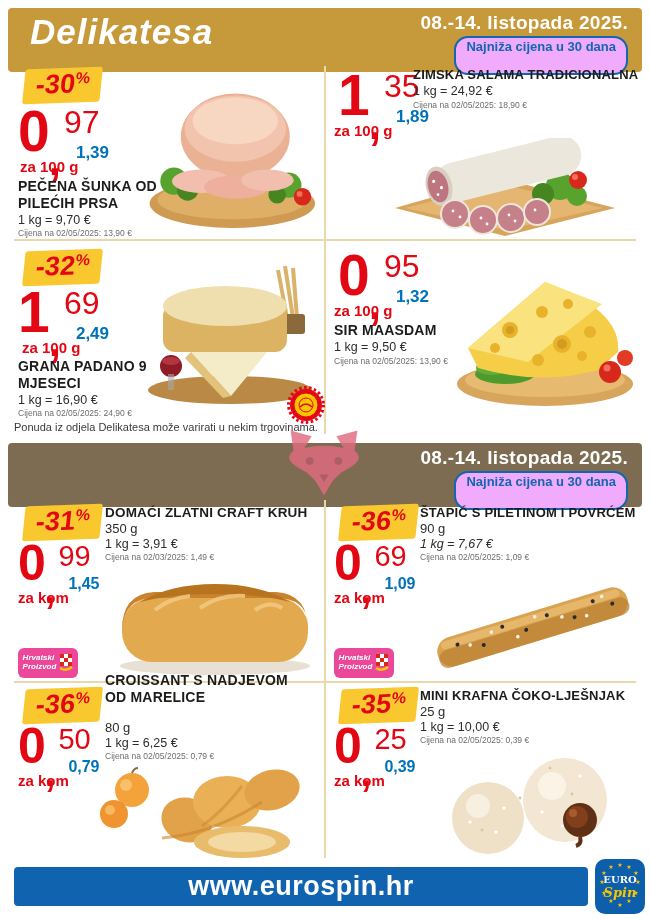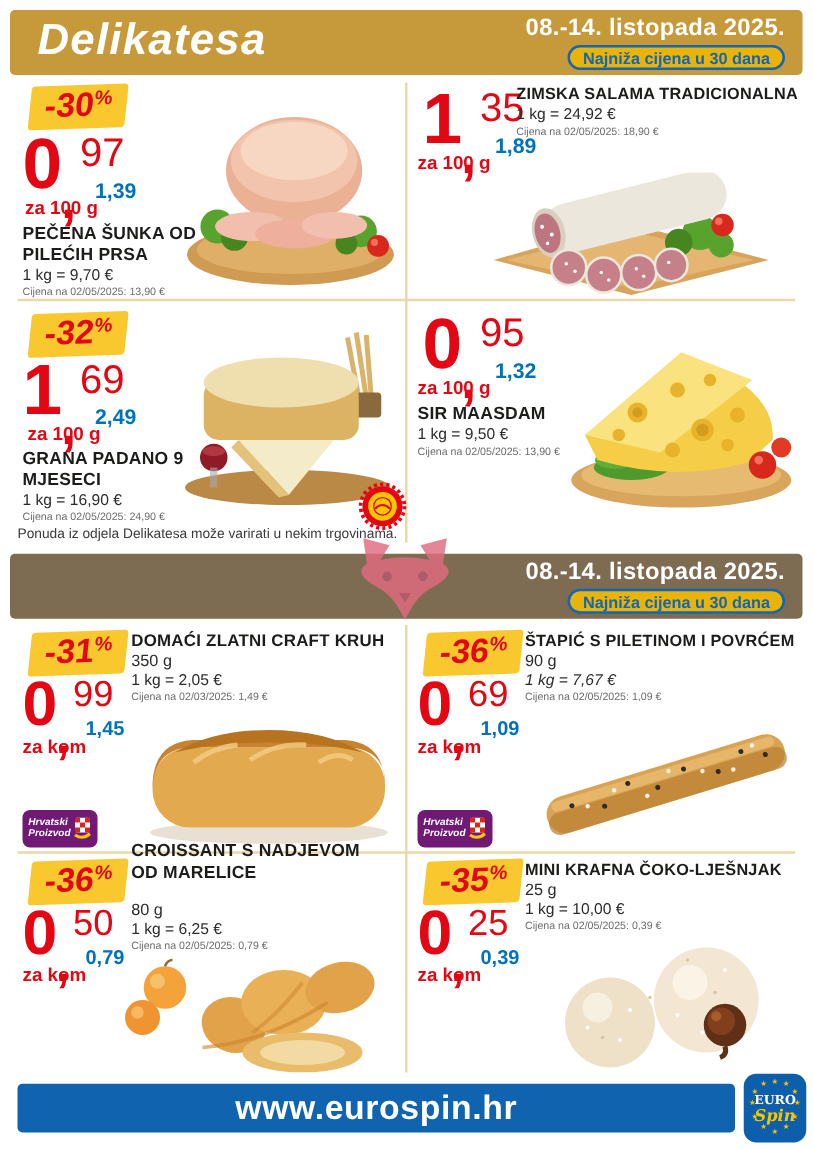--- a/index.html
+++ b/index.html
@@ -5,29 +5,29 @@
   :root{
     --red:#e30613; --blue-old:#0072bb; --pill-blue:#1266b3;
     --gold:#c6993a; --brown:#7d6c52; --badge-yellow:#f9c82f;
     --footer-blue:#1063ae; --divider:#e8d8aa; --ink:#1c1c1a; --gray:#6d6d6d;
   }
   *{margin:0;padding:0;box-sizing:border-box;}
   body{background:#ffffff;font-family:"Liberation Sans",sans-serif;}
   #page{position:relative;width:650px;height:919px;background:#fff;overflow:hidden;}
 
   
-  .band{position:absolute;left:8px;width:634px;height:52px;border-radius:4px;}
+  .band{position:absolute;left:8px;width:634px;height:64px;border-radius:4px;}
   .band.gold{background:var(--gold);}
   .band.brown{background:var(--brown);}
   .band-title{position:absolute;left:22px;top:4px;color:#fff;font-size:35px;font-weight:bold;
     font-style:italic;letter-spacing:1px;}
   .band-right{position:absolute;right:14px;top:4px;text-align:right;}
   .band-date{color:#fff;font-size:19px;font-weight:bold;letter-spacing:.3px;}
-  .pill{display:inline-block;margin-top:2px;background:#eab308;border:2px solid var(--pill-blue);
-    color:var(--pill-blue);font-size:13px;font-weight:bold;border-radius:14px;padding:1px 10px 0;}
+  .pill{display:inline-block;margin-top:2px;background:#f0abfc;border:2px solid var(--pill-blue);
+    color:var(--pill-blue);font-size:13px;font-weight:bold;border-radius:14px;padding:1px 10px 19px;}
 
   
   .vline,.hline{position:absolute;background:var(--divider);}
   .vline{width:2px;}
   .hline{height:2px;}
 
   
   .disc{position:absolute;background:var(--badge-yellow);color:var(--red);font-weight:bold;
     font-size:27px;line-height:1;padding:3px 12px 5px;border-radius:3px;
     transform:skew(-8deg) rotate(-2deg);}
@@ -48,21 +48,21 @@
 
   
   .pname{position:absolute;font-weight:bold;color:var(--ink);font-size:14px;line-height:1.18;letter-spacing:.2px;}
   .pweight{position:absolute;color:#2c2c2c;font-size:13px;}
   .punit{position:absolute;color:#2c2c2c;font-size:12.5px;}
   .pinfo{position:absolute;color:var(--gray);font-size:8.5px;}
 
   .note{position:absolute;left:14px;top:421px;color:#3a3a3a;font-size:11px;}
 
   
-  .hrv{position:absolute;width:60px;height:30px;background:#701a75;border-radius:6px;
+  .hrv{position:absolute;width:60px;height:30px;background:#ec4899;border-radius:6px;
     display:flex;align-items:center;justify-content:center;gap:3px;}
   .hrv-text{color:#fff;font-size:8px;font-weight:bold;font-style:italic;line-height:1.1;}
 
   
   .footer-bar{position:absolute;left:14px;top:867px;width:574px;height:39px;background:var(--footer-blue);
     border-radius:4px;display:flex;align-items:center;justify-content:center;}
   .footer-url{color:#fff;font-size:27px;font-weight:bold;letter-spacing:.5px;}
   .logo{position:absolute;left:595px;top:859px;width:50px;height:55px;background:#0d5eab;
     border-radius:10px;}
   .logo svg{display:block;}
@@ -265,21 +265,21 @@
     <span class="p-int">0</span>
       <span class="p-comma">,</span>
     <div class="p-col">
         <span class="p-frac">99</span>
         <span class="p-old">1,45</span>
       </div>
   </div>
   <div class="p-unit" style="left:18px;top:589px;">za kom</div>
   <div class="pname" style="left:105px;top:505px;width:215px;font-size:13.5px;">DOMAĆI ZLATNI CRAFT KRUH</div>
   <div class="pweight" style="left:105px;top:521px;">350 g</div>
-  <div class="punit" style="left:105px;top:537px;">1 kg = 2,05 €</div>
+  <div class="punit" style="left:105px;top:537px;">1 kg = 3,91 €</div>
   <div class="pinfo" style="left:105px;top:552px;">Cijena na 02/03/2025: 1,49 €</div>
   <svg class="img-abs" style="left:110px;top:568px;" width="210" height="108" viewBox="0 0 210 108">
     <ellipse cx="105" cy="98" rx="95" ry="9" fill="#e8e0d2"></ellipse>
     <rect x="12" y="30" width="186" height="64" rx="30" fill="#e3a94f"></rect>
     <path d="M12,62 Q12,26 44,24 L166,24 Q198,26 198,62 L198,56 Q196,30 166,30 L44,30 Q14,30 12,62 Z" fill="#c9832f"></path>
     <path d="M30,34 Q60,16 105,16 Q150,16 180,34 Q150,26 105,26 Q60,26 30,34 Z" fill="#b8731f"></path>
     <g stroke="#f4cd86" stroke-width="4" fill="none" opacity=".8">
         <path d="M45,42 Q60,30 80,28"></path>
         <path d="M90,40 Q110,26 135,28"></path>
         <path d="M145,42 Q160,32 172,40"></path>

